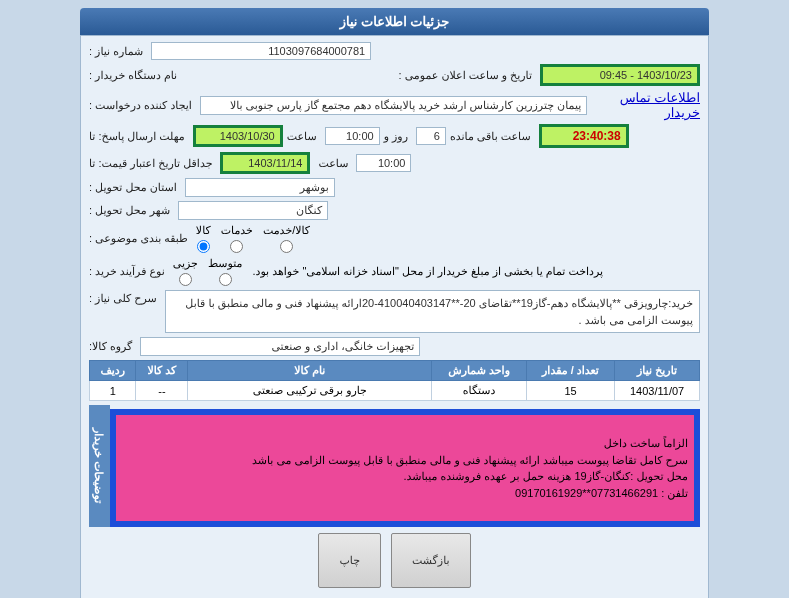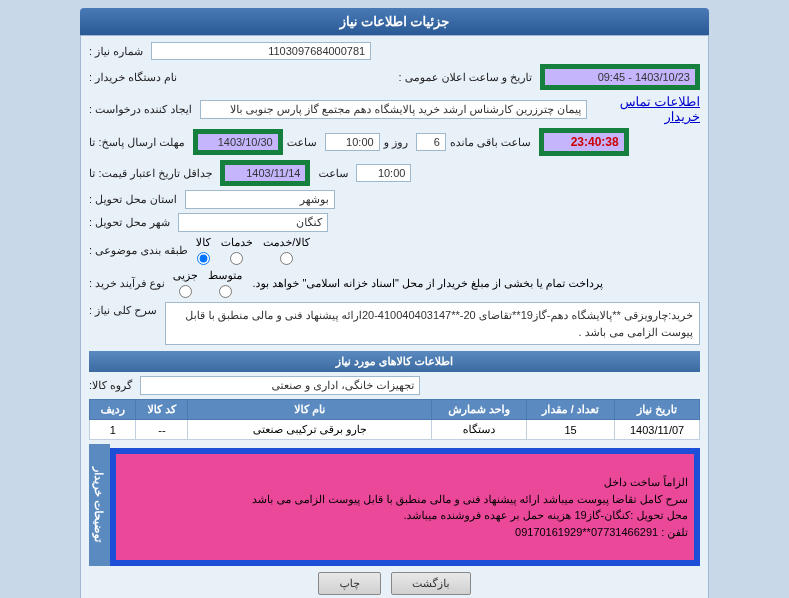--- a/index.html
+++ b/index.html
@@ -44,22 +44,22 @@
       border: 1px solid #a0b8cc;
       padding: 2px 5px;
       font-size: 11px;
       direction: rtl;
       color: #333;
       min-height: 18px;
       display: flex;
       align-items: center;
     }
     .field-blue {
-      background: #c4b5fd;
-      border: 5px solid #15803d;
+      background: #bef264;
+      border: 3px solid #15803d;
       padding: 2px 5px;
       font-size: 11px;
       direction: rtl;
       color: #333;
       min-height: 18px;
       display: flex;
       align-items: center;
     }
     .row-label {
       text-align: left;
@@ -122,21 +122,21 @@
       margin-top: 4px;
     }
     .button-row {
       display: flex;
       justify-content: center;
       gap: 10px;
       margin-top: 6px;
       margin-bottom: 4px;
     }
     .btn {
-      padding: 4px 20px;
+      padding: 20px 20px;
       font-size: 11px;
       border: 1px solid #888;
       cursor: pointer;
       border-radius: 2px;
       background: linear-gradient(to bottom, #e8e8e8, #d0d0d0);
       color: #333;
       font-family: Tahoma, Arial, sans-serif;
     }
     .radio-group {
       display: flex;
@@ -251,21 +251,20 @@
       <span class="row-label">نوع فرآیند خرید :</span>
     </div>
 
     <div class="form-row" style="justify-content: flex-end; align-items: flex-start;">
       <div style="display:flex; flex-direction:column; flex:1;">
         <div class="field-box" style="width:100%; min-height:36px; padding:4px 6px; line-height:1.5;">خرید:چارویزقی **پالایشگاه دهم-گاز19**تقاضای 20-**410040403147-20ارائه پیشنهاد فنی و مالی منطبق با قابل پیوست الزامی می باشد .</div>
       </div>
       <span class="row-label" style="align-self:flex-start; padding-top:2px;">سرح کلی نیاز :</span>
     </div>
 
-    <div class="section-header">اطلاعات کالاهای مورد نیاز</div>
 
     <div class="form-row" style="justify-content: flex-end; margin-bottom: 4px;">
       <div class="field-box" style="width:280px;text-align:right;">تجهیزات خانگی، اداری و صنعتی</div>
       <span class="row-label">گروه کالا:</span>
     </div>
 
     <table class="data-table">
       <thead>
         <tr>
           <th>تاریخ نیاز</th>

